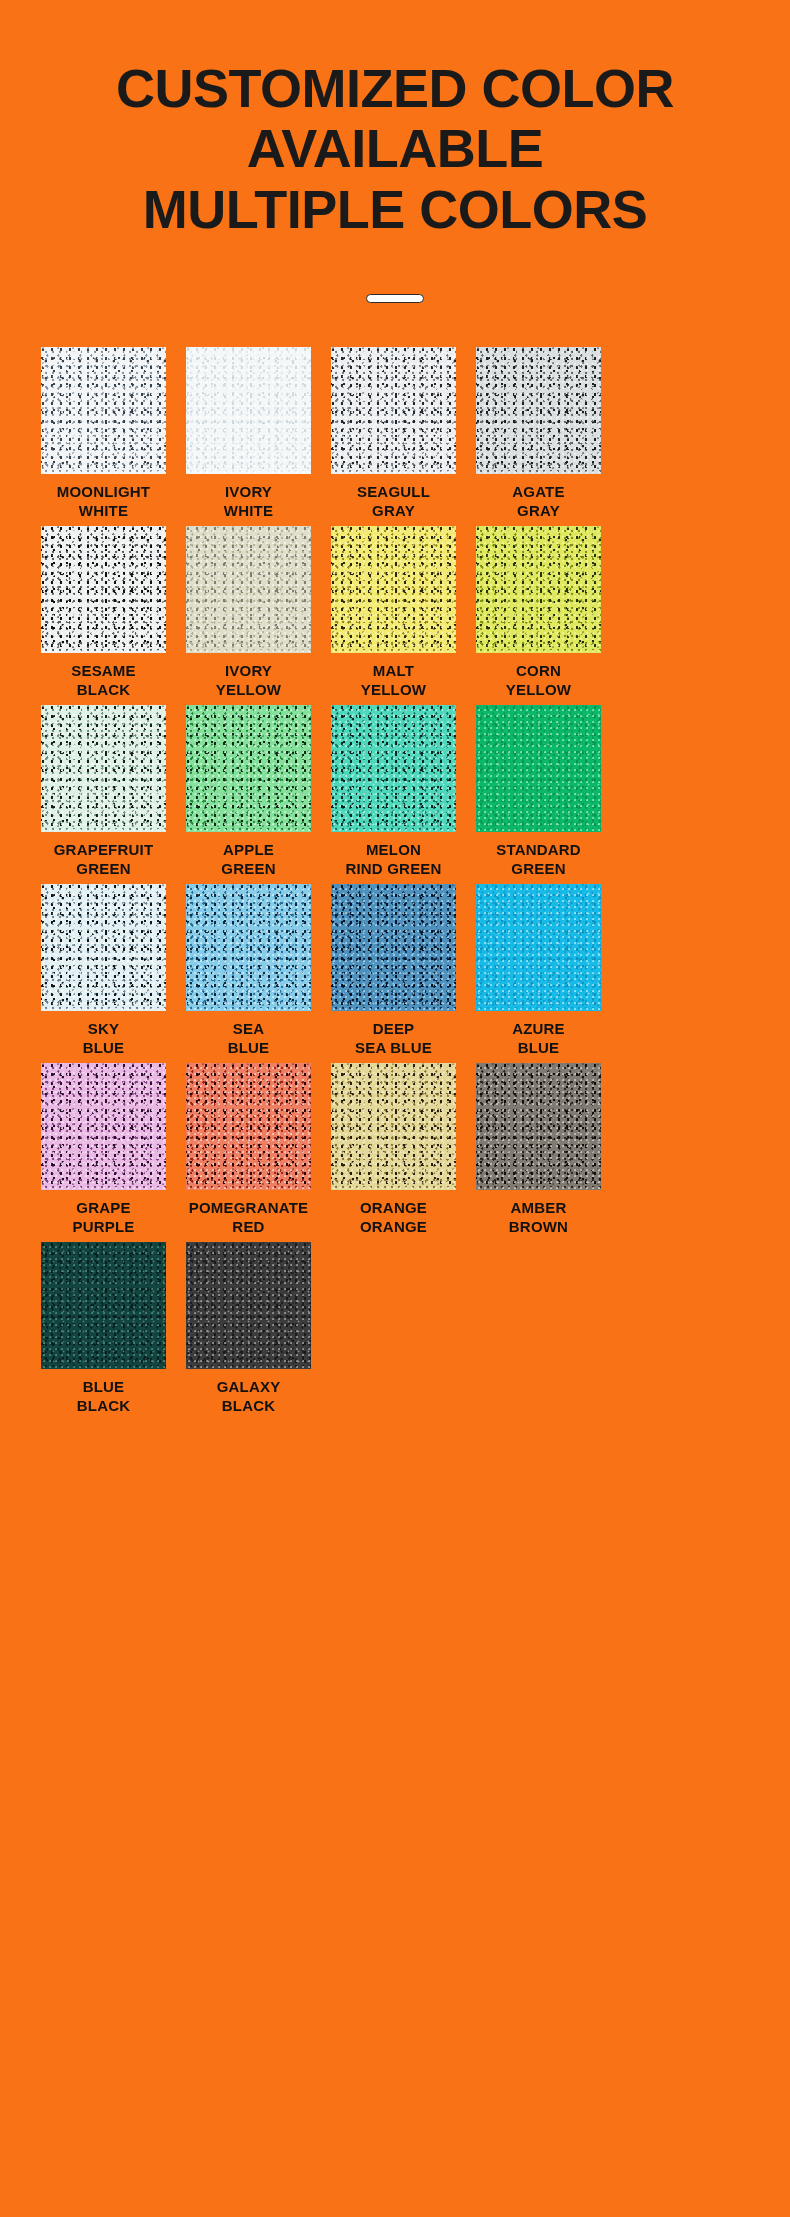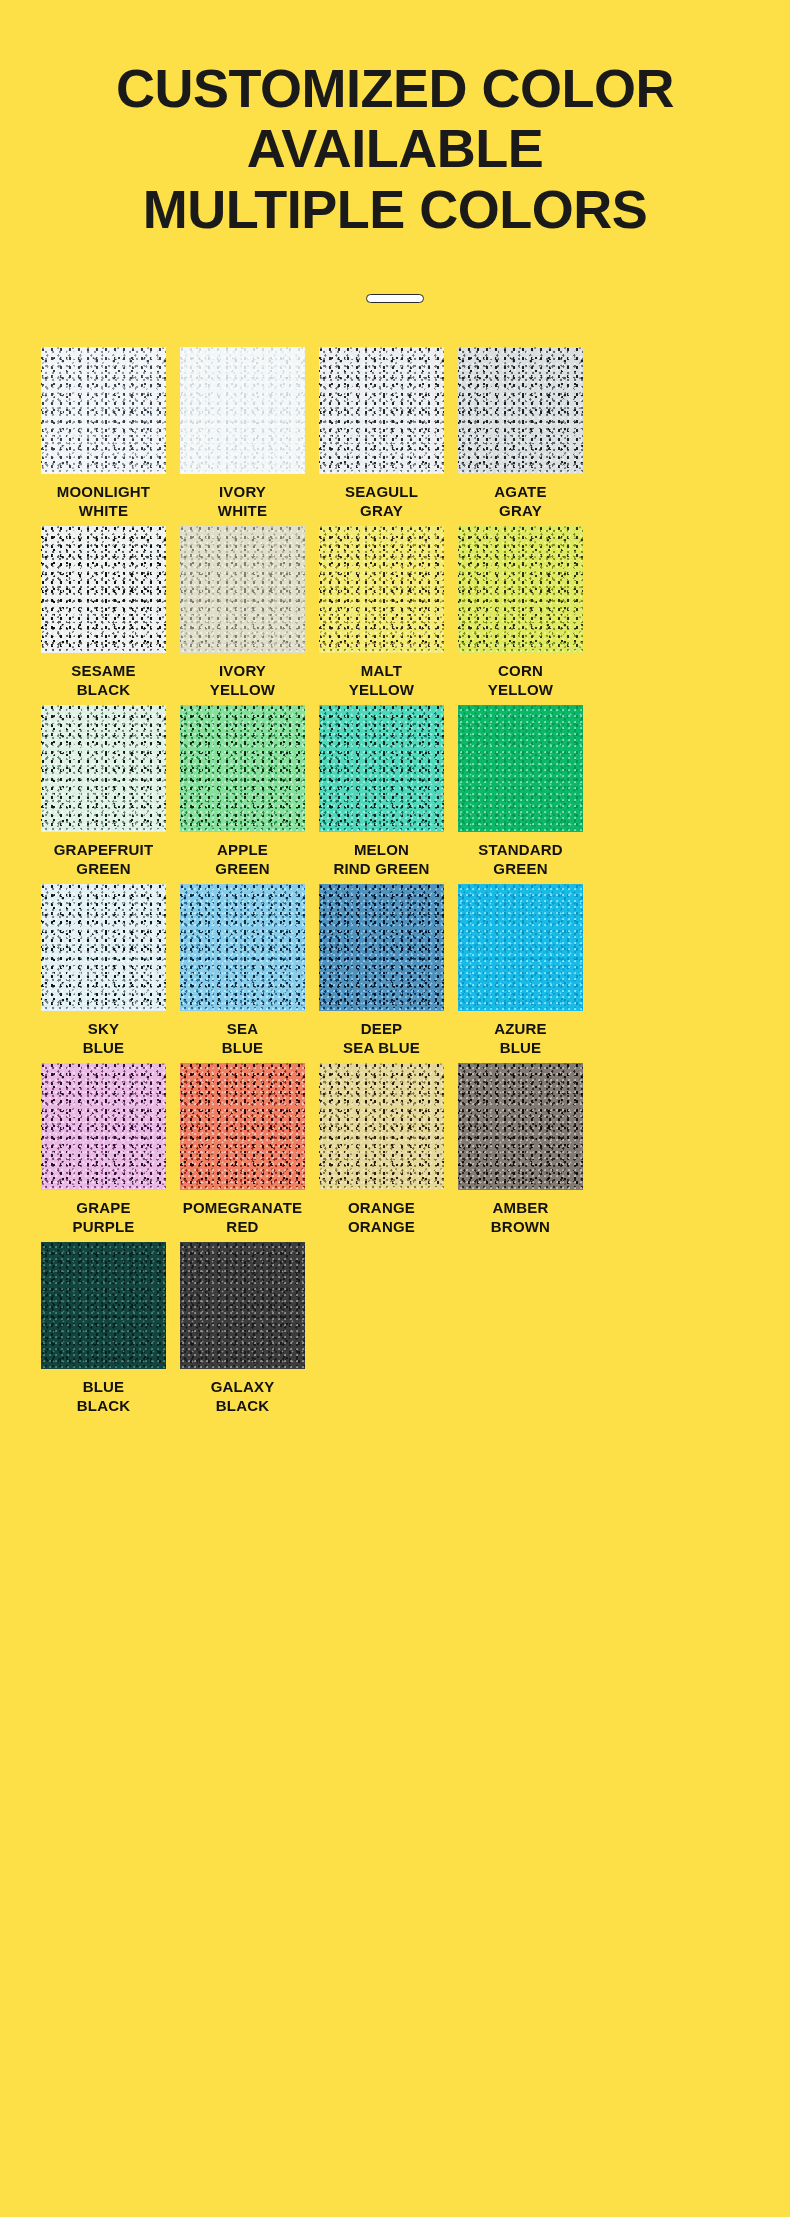--- a/index.html
+++ b/index.html
@@ -13,21 +13,21 @@
     font-family: "Liberation Sans", sans-serif;
     width: 790px;
     min-height: 2217px;
     position: relative;
     overflow-x: hidden;
   }
 
   .page {
     width: 790px;
     min-height: 2217px;
-    background: #fde047;
+    background: #f97316;
     padding-top: 58px;
   }
 
   
   .header {
     text-align: center;
     padding: 0 26px;
   }
 
   .title {
@@ -72,21 +72,21 @@
     margin-top: 36px;
     padding: 0 41px 40px 41px;
     display: flex;
     flex-wrap: wrap;
     gap: 0;
   }
 
   .row {
     display: flex;
     width: 100%;
-    gap: 11px;
+    gap: 17px;
     margin-bottom: 5px;
   }
 
   .cell {
     width: 125px;
     margin-right: 3px;
     display: flex;
     flex-direction: column;
     align-items: center;
   }

